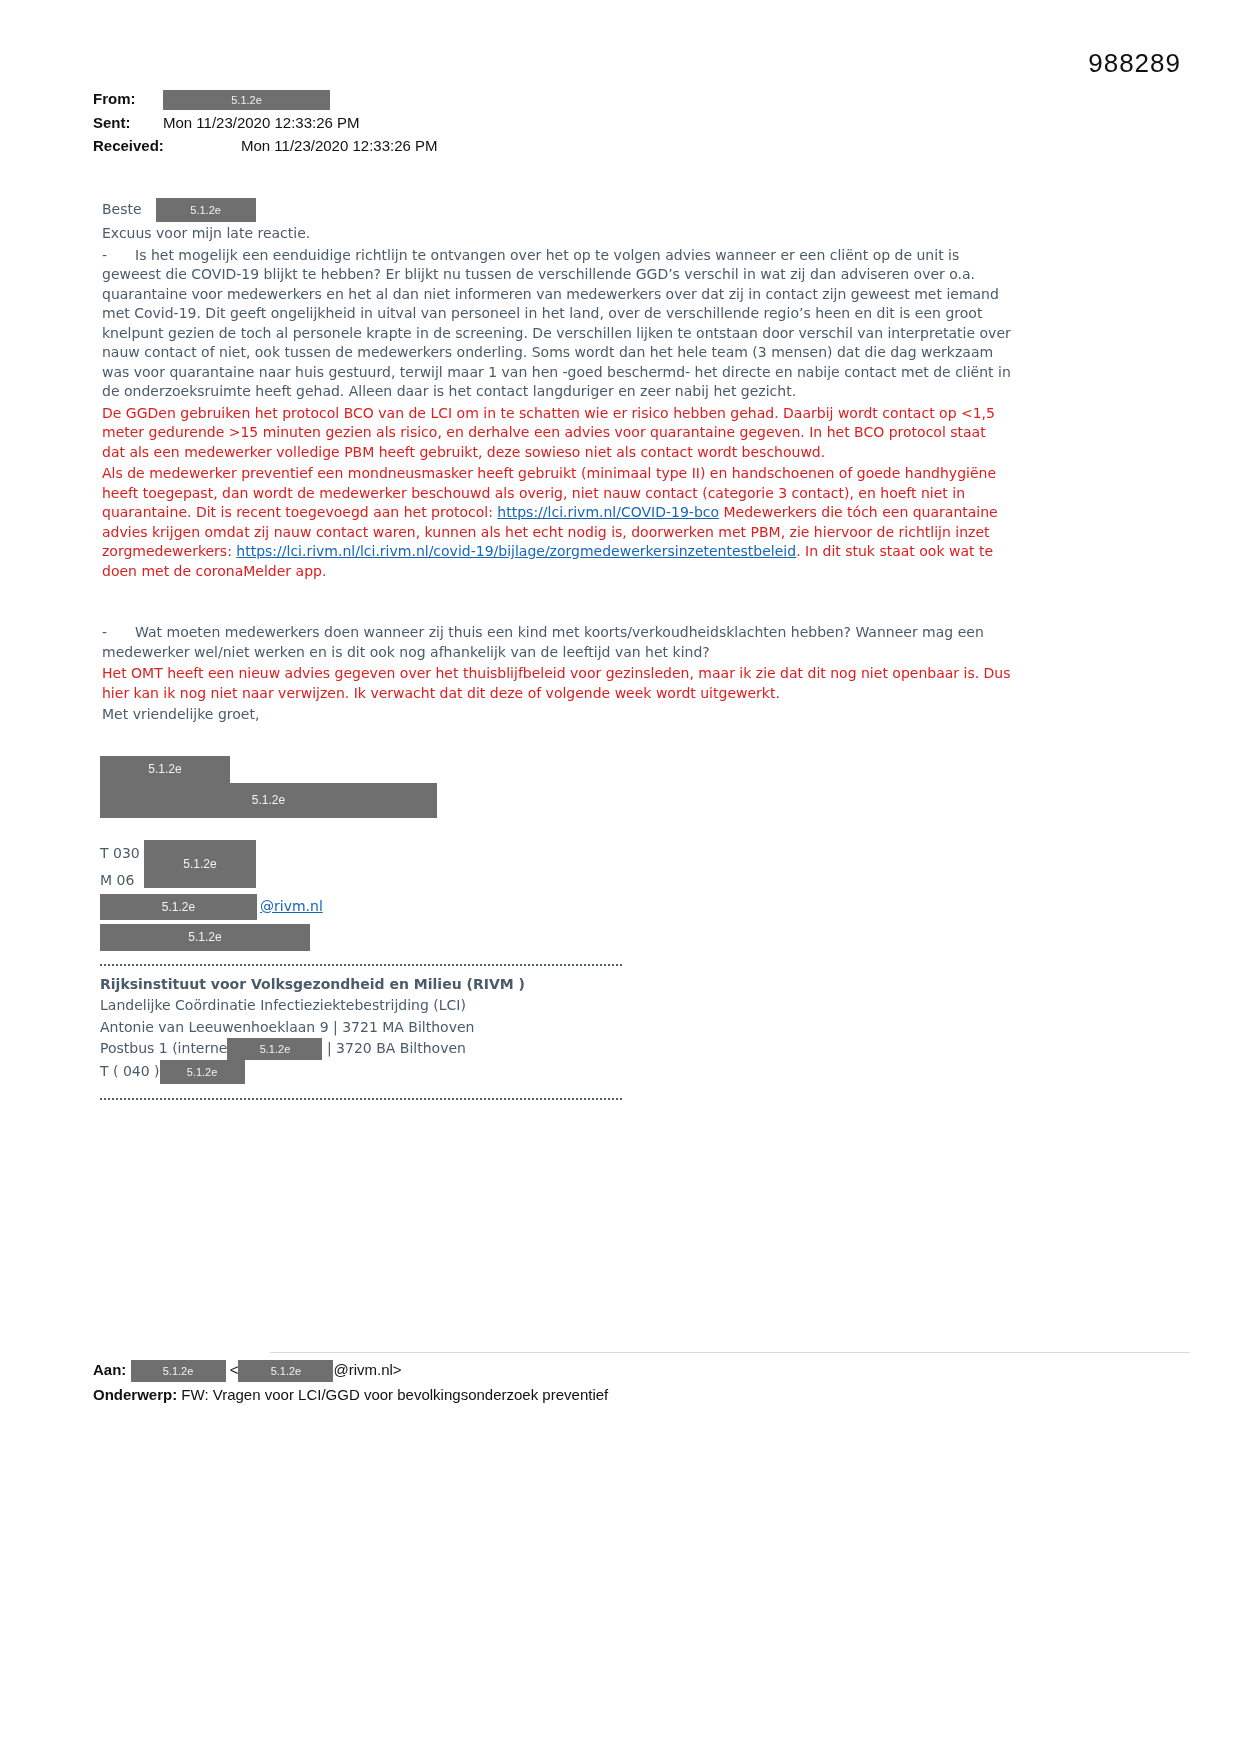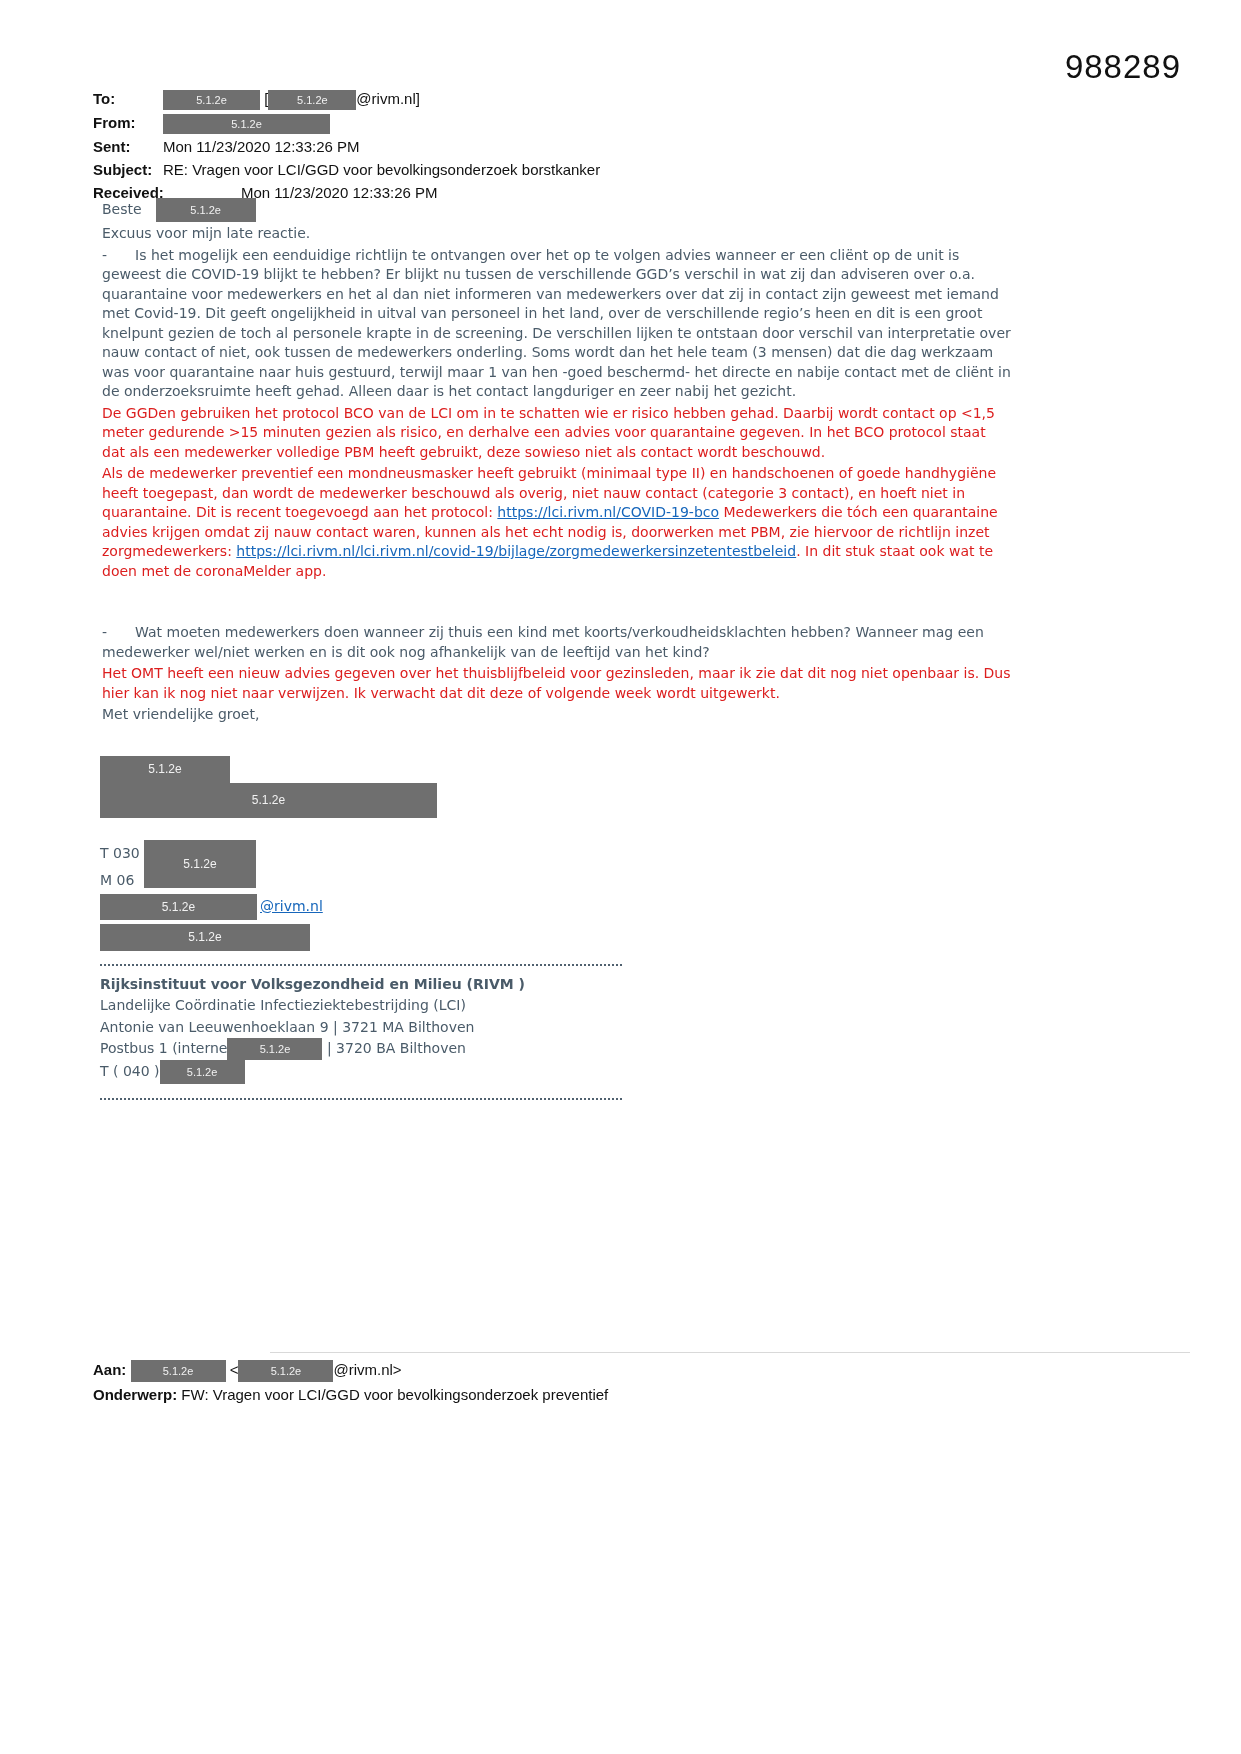--- a/index.html
+++ b/index.html
@@ -6,21 +6,21 @@
   body{
     width:1241px;height:1754px;position:relative;
     font-family:"DejaVu Sans",sans-serif;
     color:#4a5b69;
   }
   .page{position:absolute;left:0;top:0;width:1241px;height:1754px;background:#fff;}
 
   .docnum{
     position:absolute;top:48px;right:60px;
     font-family:"Liberation Sans",sans-serif;
-    font-size:33px;color:#111;letter-spacing:1px;
+    font-size:26px;color:#111;letter-spacing:1px;
   }
 
   
   .redact{
     display:inline-block;background:#6f6f6f;color:#f2f2f2;
     font-family:"Liberation Sans",sans-serif;
     font-size:11px;text-align:center;vertical-align:middle;
     line-height:20px;height:20px;
   }
 
@@ -87,31 +87,24 @@
 </style>
 </head>
 <body>
 
 <div class="page">
 
   <div class="docnum">988289</div>
 
   <div class="mailhead">
     <div class="row">
-      <span class="lbl">To:</span><span class="redact" style="width:97px;">5.1.2e</span>
-      <span>[</span><span class="redact" style="width:88px;">5.1.2e</span><span>@rivm.nl]</span>
-    </div>
-    <div class="row">
       <span class="lbl">From:</span><span class="redact" style="width:167px;">5.1.2e</span>
     </div>
     <div class="row">
       <span class="lbl">Sent:</span><span>Mon 11/23/2020 12:33:26 PM</span>
-    </div>
-    <div class="row">
-      <span class="lbl">Subject:</span><span>RE: Vragen voor LCI/GGD voor bevolkingsonderzoek borstkanker</span>
     </div>
     <div class="row">
       <span class="lbl">Received:</span><span class="r-received-val">Mon 11/23/2020 12:33:26 PM</span>
     </div>
   </div>
 
   <div class="letter">
 
     <p class="gray greeting-row">
       <span>Beste</span><span class="redact">5.1.2e</span>

